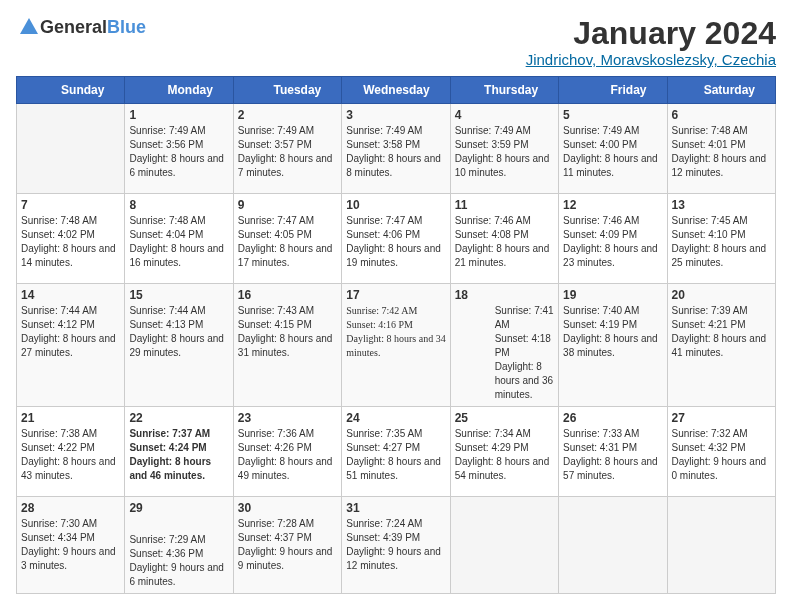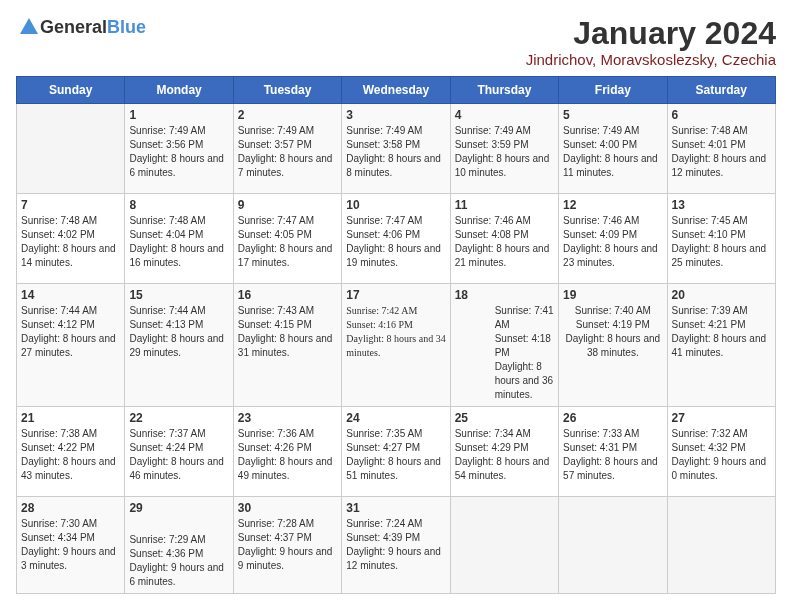--- a/index.html
+++ b/index.html
@@ -41,34 +41,35 @@
       text-align: right;
     }
     .calendar-title {
       font-size: 32px;
       font-weight: bold;
       color: #333;
       line-height: 1.1;
     }
     .calendar-subtitle {
       font-size: 15px;
-      color: #7f1d1d;
+      color: #0369a1;
+      text-decoration: underline;
     }
     table {
       width: 100%;
       border-collapse: collapse;
       table-layout: fixed;
     }
     thead tr th {
       background: #3a6bbf;
       color: #fff;
       font-size: 12px;
       font-weight: bold;
-      padding: 6px 4px;
-      text-align: center;
+      padding: 6px 20px;
+      text-align: right;
       border: 1px solid #2a55a0;
     }
     tbody tr td {
       border: 1px solid #ccc;
       vertical-align: top;
       padding: 4px 4px 4px 4px;
       height: 90px;
       font-size: 10px;
       color: #333;
       background: #fff;
@@ -232,41 +233,41 @@
 Daylight: 8 hours and 34 minutes.</div>
         </td>
         <td>
           <span class="day-number">18</span>
           <div class="day-info" style="white-space: pre-line; margin-left: 40px;">Sunrise: 7:41 AM
 Sunset: 4:18 PM
 Daylight: 8 hours and 36 minutes.</div>
         </td>
         <td>
           <span class="day-number">19</span>
-          <div class="day-info" style="white-space: pre-line; text-align: center;">Sunrise: 7:40 AM
+          <div class="day-info" style="white-space: pre-line;">Sunrise: 7:40 AM
 Sunset: 4:19 PM
 Daylight: 8 hours and 38 minutes.</div>
         </td>
         <td>
           <span class="day-number">20</span>
           <div class="day-info" style="white-space: pre-line;">Sunrise: 7:39 AM
 Sunset: 4:21 PM
 Daylight: 8 hours and 41 minutes.</div>
         </td>
       </tr>
       <tr>
         <td>
           <span class="day-number">21</span>
           <div class="day-info" style="white-space: pre-line;">Sunrise: 7:38 AM
 Sunset: 4:22 PM
 Daylight: 8 hours and 43 minutes.</div>
         </td>
         <td>
           <span class="day-number">22</span>
-          <div class="day-info" style="white-space: pre-line;">Sunrise: 7:37 AM
+          <div class="day-info" style="white-space: pre-line; font-weight: bold;">Sunrise: 7:37 AM
 Sunset: 4:24 PM
 Daylight: 8 hours and 46 minutes.</div>
         </td>
         <td>
           <span class="day-number">23</span>
           <div class="day-info" style="white-space: pre-line;">Sunrise: 7:36 AM
 Sunset: 4:26 PM
 Daylight: 8 hours and 49 minutes.</div>
         </td>
         <td>

